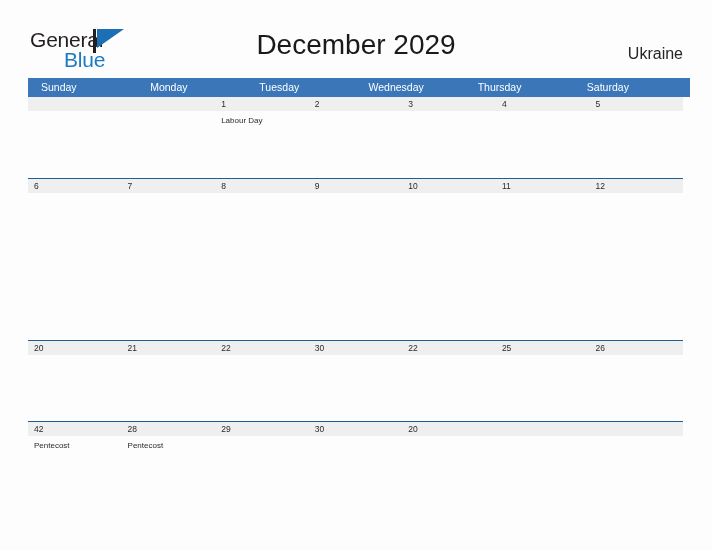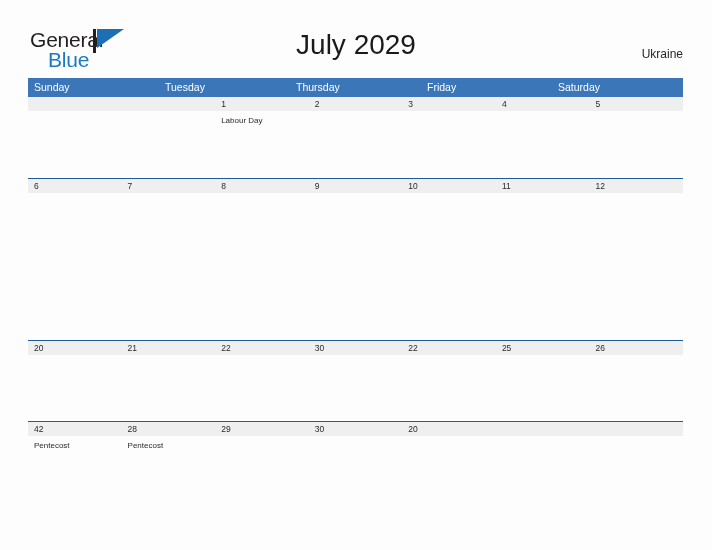--- a/index.html
+++ b/index.html
@@ -60,21 +60,21 @@
     position: absolute;
     left: 4px;
     top: 0;
     width: 0;
     height: 0;
     border-top: 19px solid #1c6fb5;
     border-right: 27px solid transparent;
   }
   .logo-blue {
     position: absolute;
-    left: 18px;
+    left: 34px;
     top: 20px;
     font-size: 21px;
     letter-spacing: -0.2px;
     color: #1c7ac2;
     line-height: 24px;
   }
 
   .cal-title {
     position: absolute;
     left: 0;
@@ -83,39 +83,40 @@
     text-align: center;
     font-size: 28px;
     color: #1a1a1a;
     line-height: 34px;
   }
 
   .cal-country {
     position: absolute;
     right: 29px;
     top: 45px;
-    font-size: 12px;
+    font-size: 16px;
     color: #262626;
     line-height: 18px;
     text-align: center;
   }
 
   
   .calendar {
     position: absolute;
     left: 28px;
     top: 78px;
     width: 655px;
   }
 
   .weekday-row {
     display: flex;
     width: 655px;
     height: 19px;
     background: #3a76b8;
+    padding-left: 7px;
   }
   .weekday-cell {
     flex: 1 1 0;
     font-size: 10.5px;
     color: #ffffff;
     line-height: 19px;
     padding-left: 6px;
     box-sizing: border-box;
     white-space: nowrap;
     overflow: hidden;
@@ -172,32 +173,33 @@
 
   <div class="logo">
     <span class="logo-general">General</span>
     <span class="logo-flag">
       <span class="logo-pole"></span>
       <span class="logo-tri"></span>
     </span>
     <span class="logo-blue">Blue</span>
   </div>
 
-  <div class="cal-title">July 2029</div>
+  <div class="cal-title">December 2029</div>
 
   <div class="cal-country">Ukraine</div>
 
 </div>
 
 <div class="calendar">
   <div class="weekday-row">
       <div class="weekday-cell">Sunday</div>
+      <div class="weekday-cell">Monday</div>
       <div class="weekday-cell">Tuesday</div>
+      <div class="weekday-cell">Wednesday</div>
       <div class="weekday-cell">Thursday</div>
-      <div class="weekday-cell">Friday</div>
       <div class="weekday-cell">Saturday</div>
     </div>
   <div id="weeks-container">
       <div class="week-row">
         <div class="week-band">
           <div class="band-cell"></div>
           <div class="band-cell"></div>
           <div class="band-cell">1</div>
           <div class="band-cell">2</div>
           <div class="band-cell">3</div>

